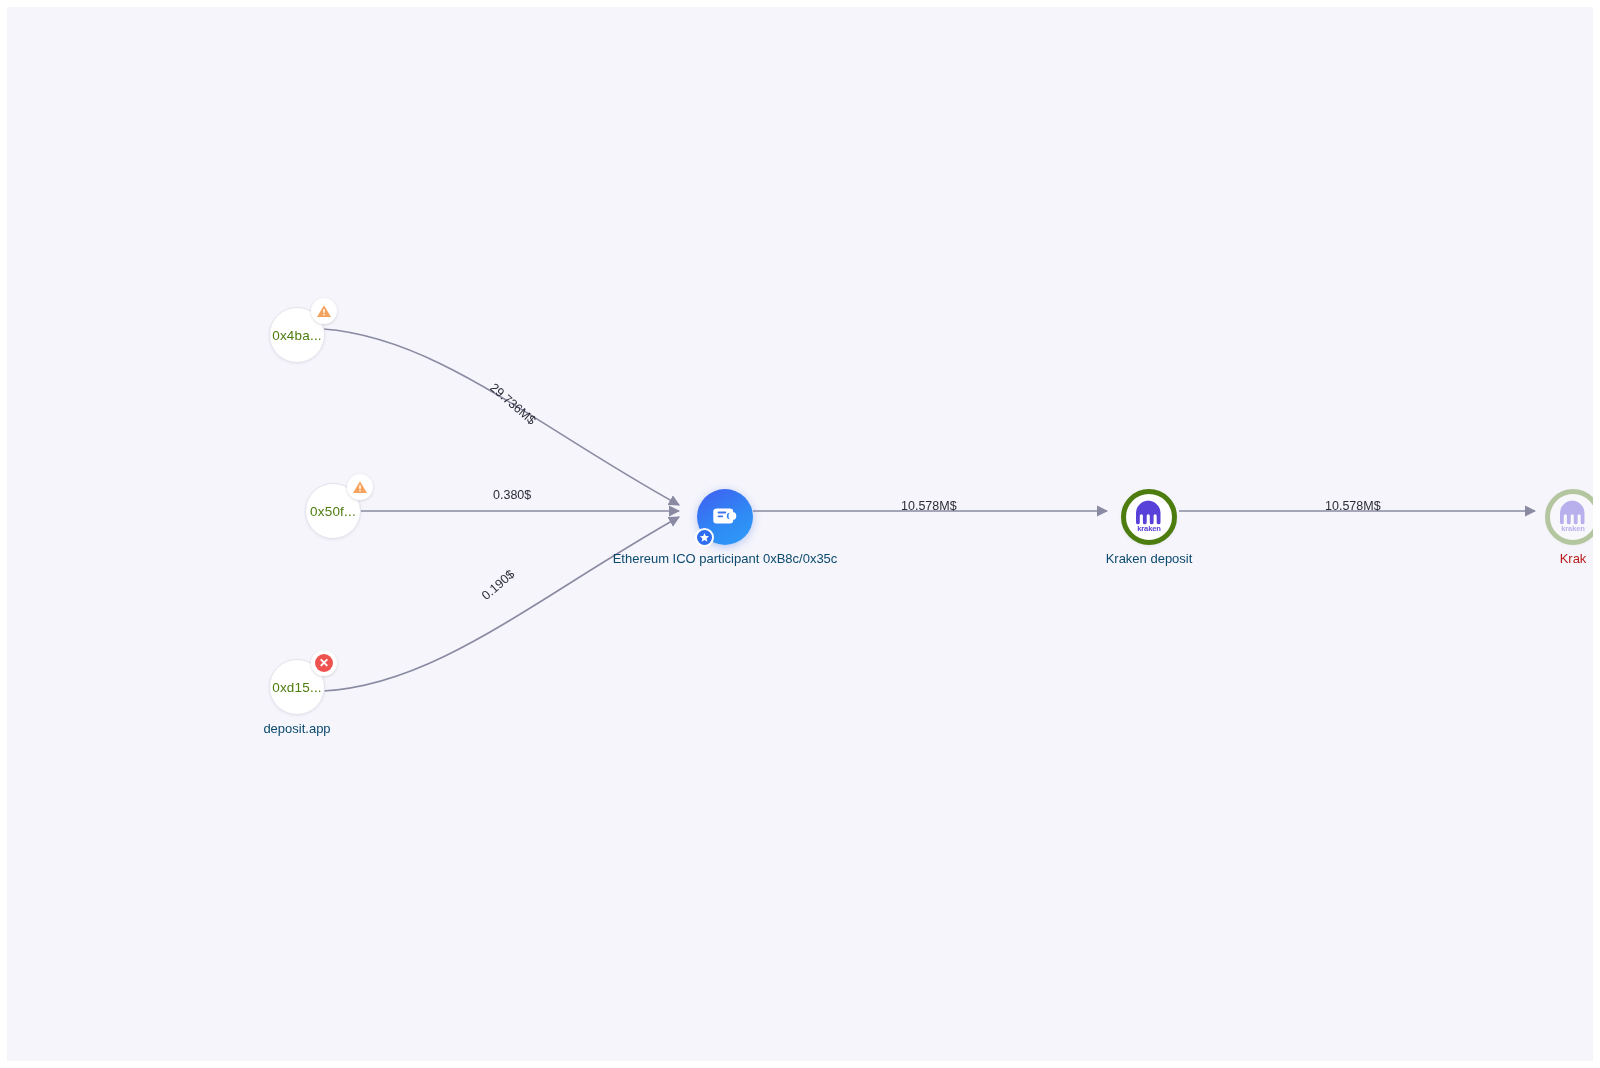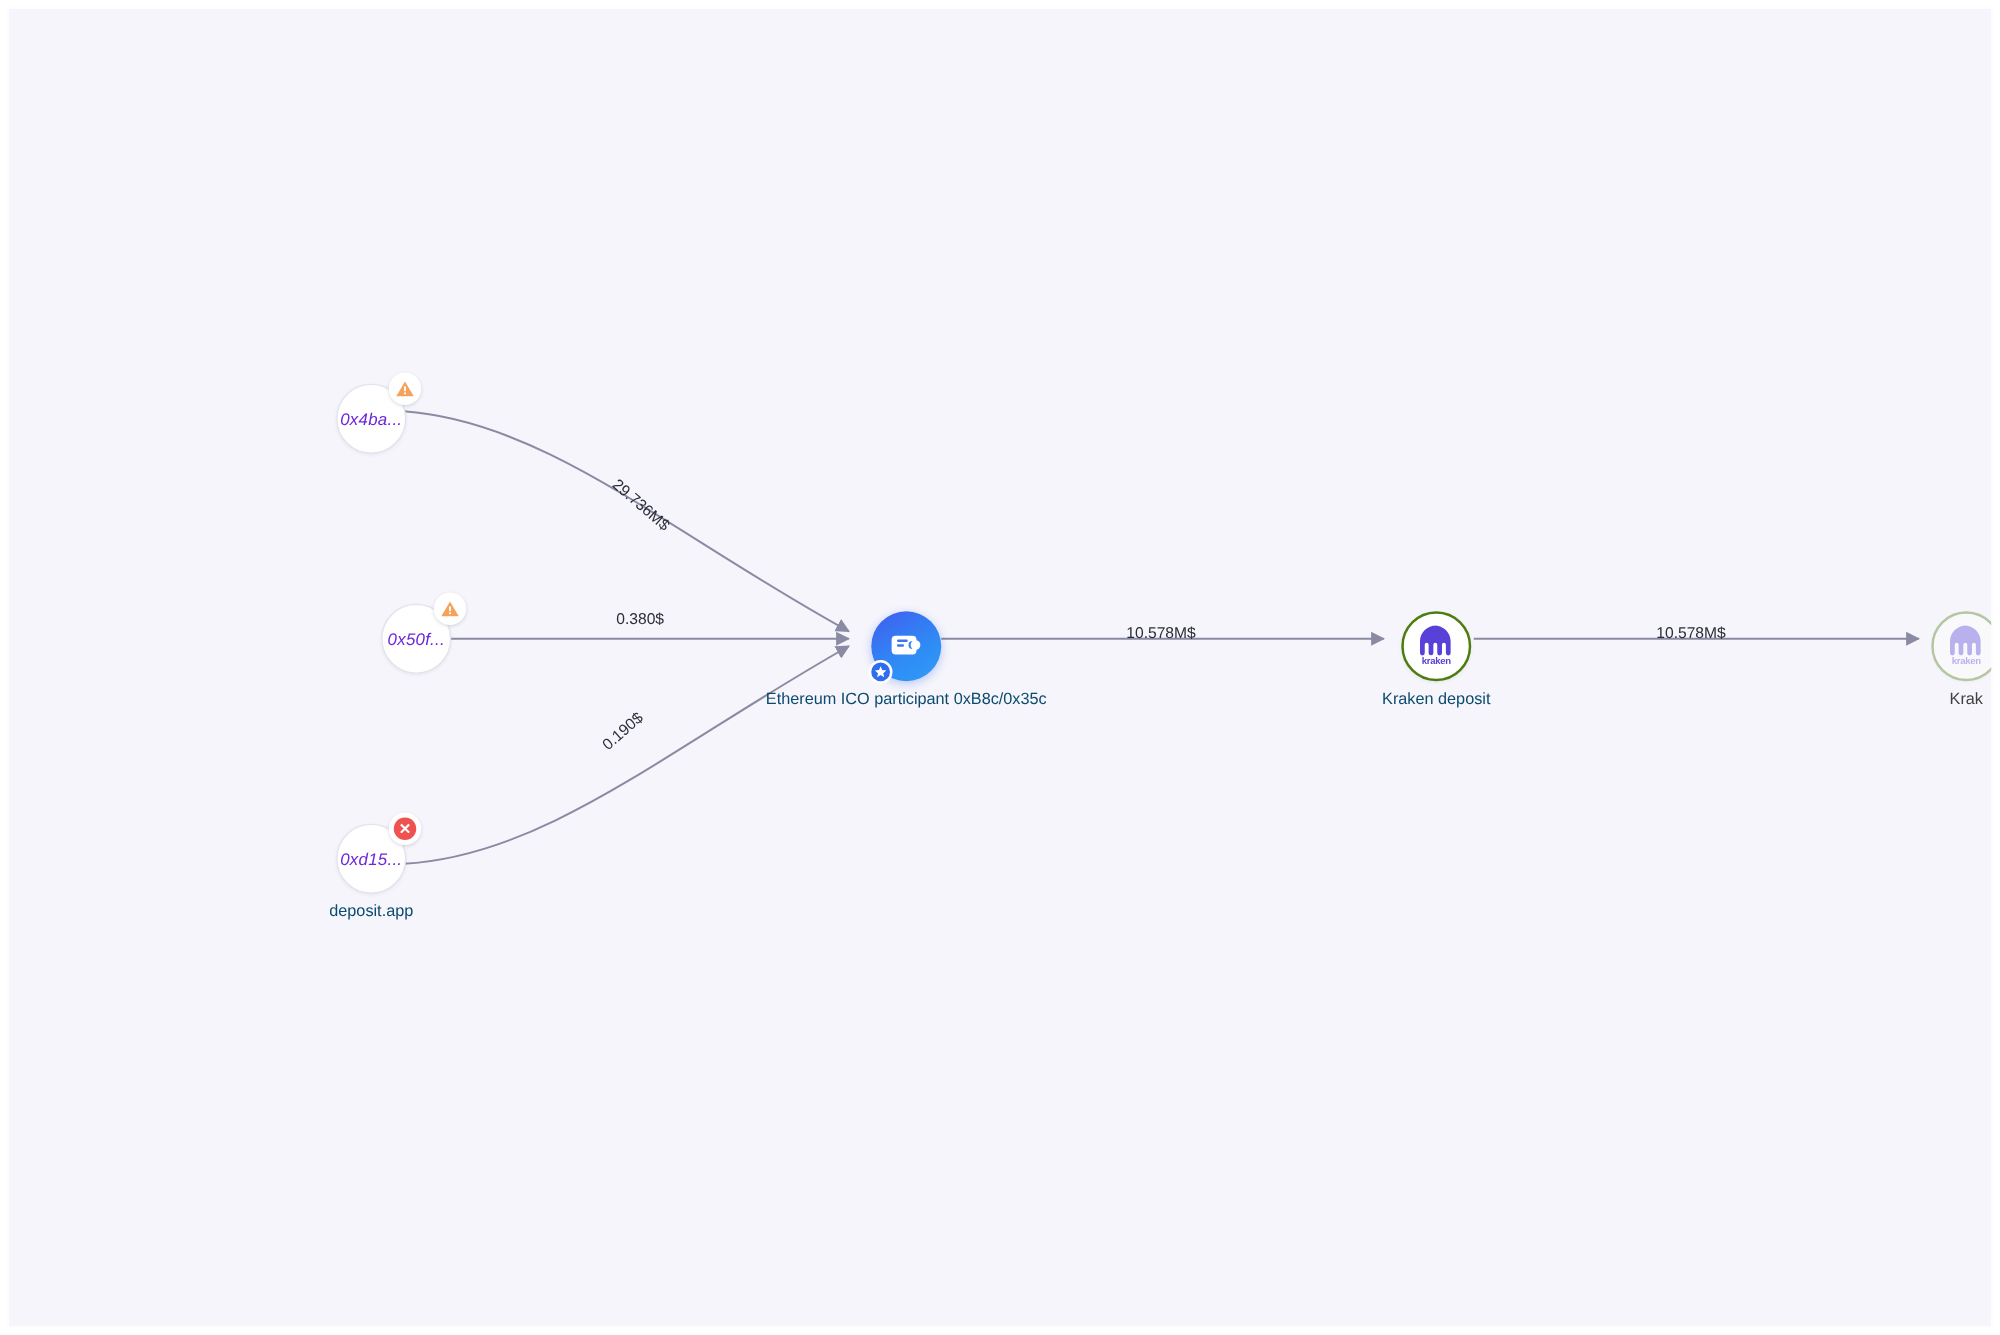--- a/index.html
+++ b/index.html
@@ -56,25 +56,24 @@
     background: #ffffff;
     border: 1px solid #e3e3ee;
     box-shadow: 0 1px 3px rgba(60,60,90,0.08);
     display: flex;
     align-items: center;
     justify-content: center;
   }
 
   .addr-text {
     font-size: 13.5px;
-    color: #6d28d9;
+    color: #4d7c0f;
     letter-spacing: 0.2px;
     user-select: none;
     white-space: nowrap;
-    font-style: italic;
   }
 
   .node-label {
     position: absolute;
     top: 62px;
     left: 50%;
     transform: translateX(-50%);
     font-size: 13px;
     color: #0c4a6e;
     white-space: nowrap;
@@ -133,26 +132,26 @@
     align-items: center;
     justify-content: center;
     color: #ffffff;
     font-size: 10px;
     line-height: 1;
   }
 
   
   .node-kraken .node-circle {
     background: #ffffff;
-    border: 2px solid #4d7c0f;
+    border: 5px solid #4d7c0f;
   }
   .node-kraken.faded .node-circle {
     opacity: 0.38;
   }
-  .node-kraken.faded .node-label { color: #404040; }
+  .node-kraken.faded .node-label { color: #b91c1c; }
 
   
   .edge-label {
     position: absolute;
     font-size: 12.5px;
     color: #2b2d38;
     white-space: nowrap;
     user-select: none;
     transform-origin: center center;
   }

